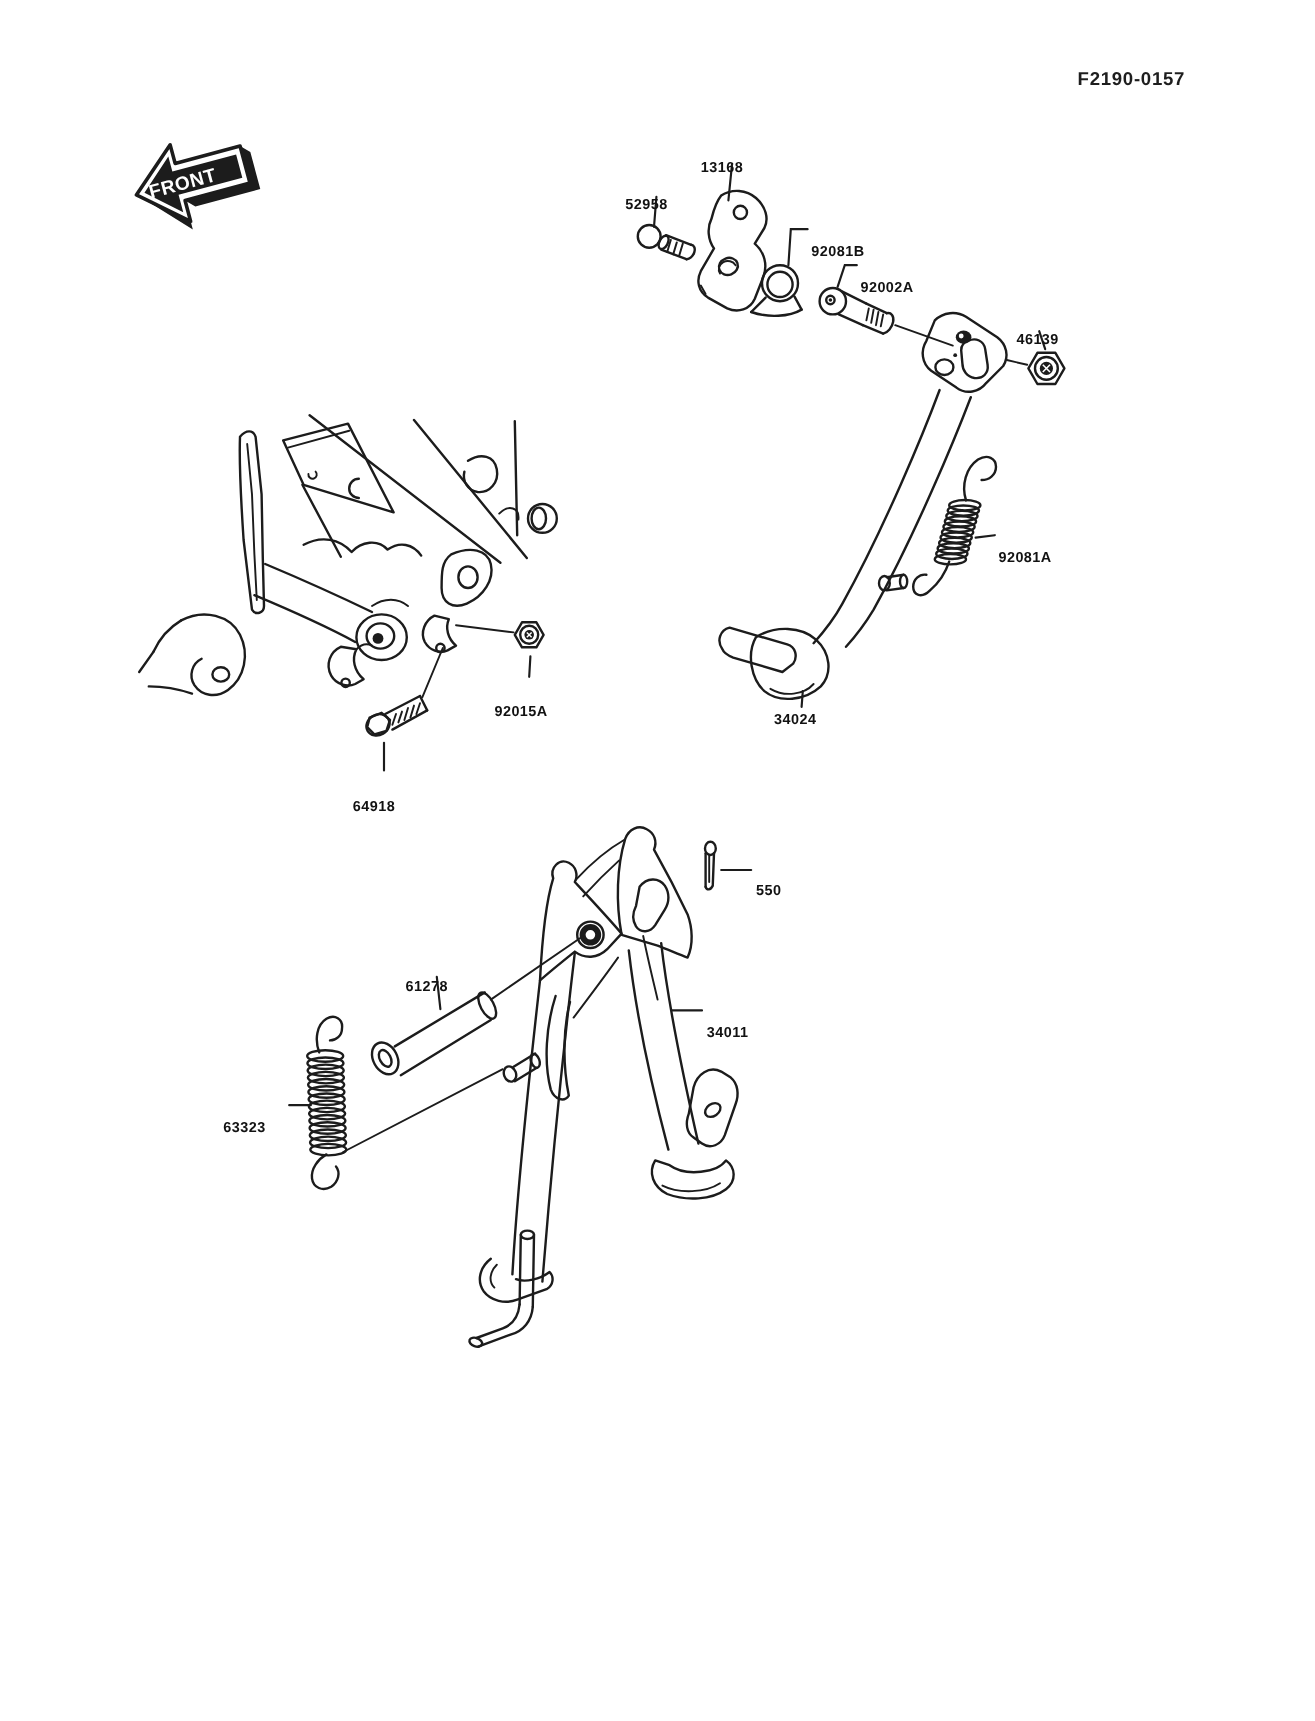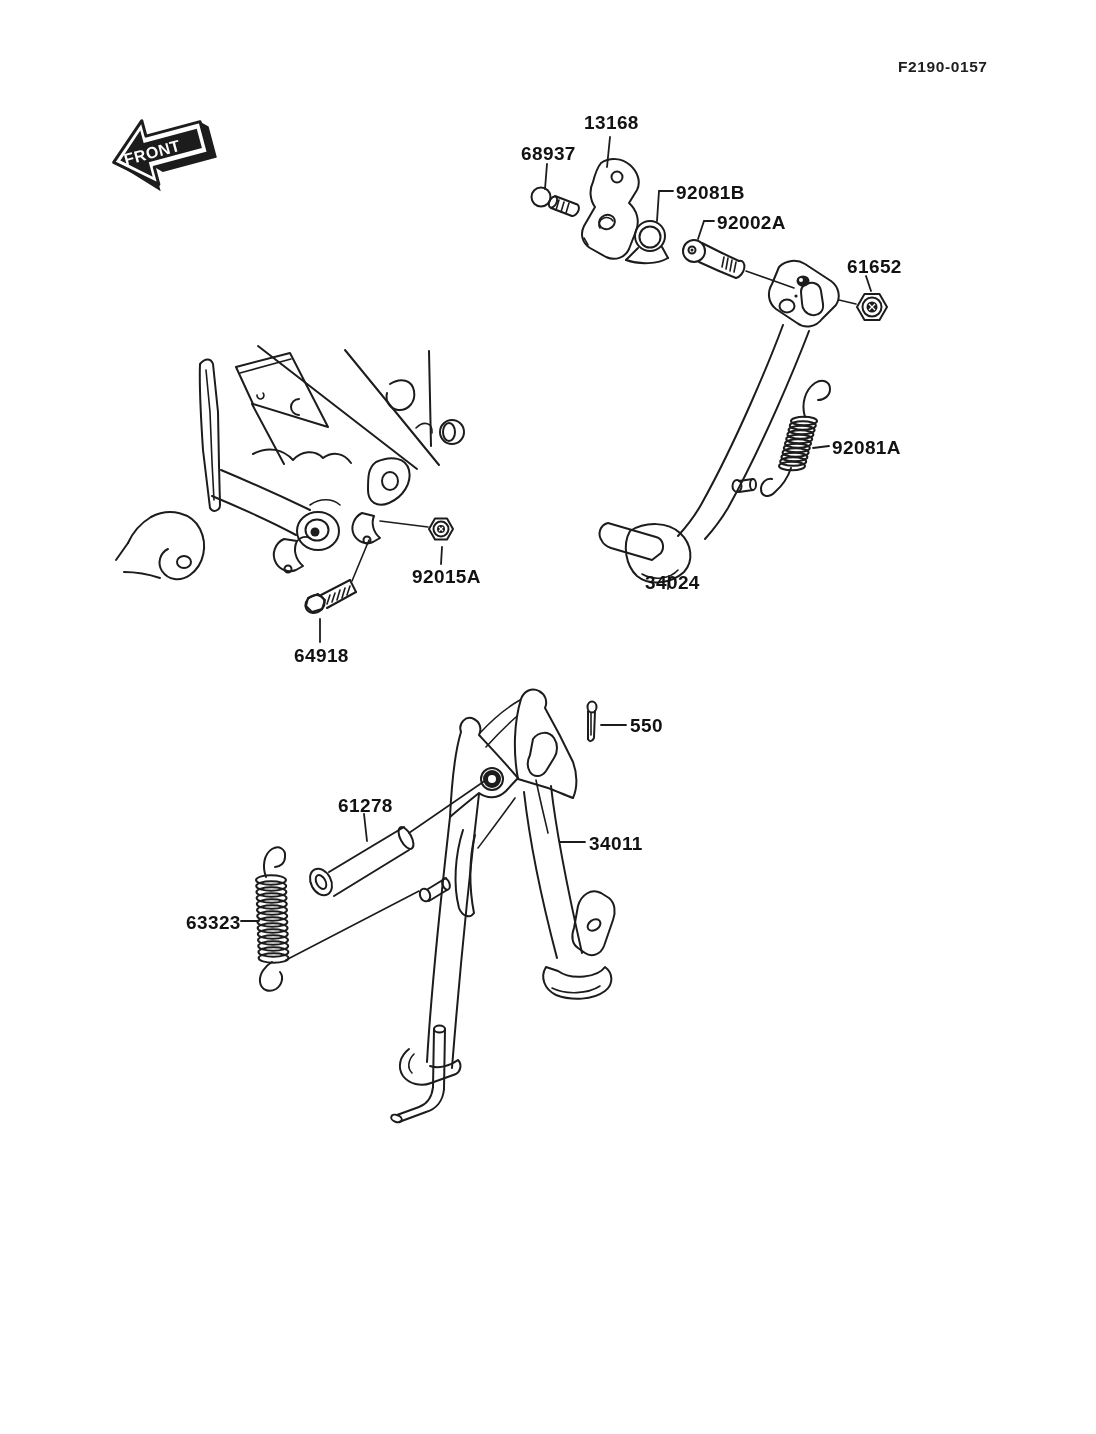--- a/index.html
+++ b/index.html
@@ -6,22 +6,22 @@
   .sheet{
     position:relative;width:1096px;height:1434px;background:#ffffff;
     font-family:"Liberation Sans",sans-serif;overflow:hidden;
   }
   .sheet svg{position:absolute;left:0;top:0;}
   .figcode{
     position:absolute;left:898px;top:58px;font-size:15.5px;font-weight:600;
     letter-spacing:.6px;color:#1e1e1e;white-space:nowrap;text-align:right;
   }
   .plabel{
-    position:absolute;font-size:19px;font-weight:700;letter-spacing:.4px;
-    color:#121212;white-space:nowrap;
+    position:absolute;font-size:12px;font-weight:700;letter-spacing:.4px;
+    color:#121212;white-space:nowrap;margin-top:20px;
   }
   .ink{stroke:#1c1c1c;fill:none;stroke-width:2;stroke-linecap:round;stroke-linejoin:round;}
   .thin{stroke:#1c1c1c;fill:none;stroke-width:1.6;stroke-linecap:round;}
   .leader{stroke:#1c1c1c;fill:none;stroke-width:1.8;stroke-linecap:round;}
   .fillink{fill:#1c1c1c;stroke:none;}
 </style>
 </head>
 <body>
 
 <div class="sheet">
@@ -257,24 +257,24 @@
     <path class="leader" d="M601,725 L626,725"></path>
     <path class="leader" d="M364,814 L367,841"></path>
     <path class="leader" d="M560,842 L585,842"></path>
     <path class="leader" d="M241,921 L259,921"></path>
   </g>
 </svg>
 
   <div class="figcode">F2190-0157</div>
 
   <div class="plabel" style="left:584px;top:112px">13168</div>
-  <div class="plabel" style="left:521px;top:143px">68937</div>
+  <div class="plabel" style="left:521px;top:143px">52958</div>
   <div class="plabel" style="left:676px;top:182px">92081B</div>
   <div class="plabel" style="left:717px;top:212px">92002A</div>
-  <div class="plabel" style="left:847px;top:256px">61652</div>
+  <div class="plabel" style="left:847px;top:256px">46139</div>
   <div class="plabel" style="left:832px;top:437px">92081A</div>
   <div class="plabel" style="left:645px;top:572px">34024</div>
   <div class="plabel" style="left:412px;top:566px">92015A</div>
   <div class="plabel" style="left:294px;top:645px">64918</div>
   <div class="plabel" style="left:630px;top:715px">550</div>
   <div class="plabel" style="left:338px;top:795px">61278</div>
   <div class="plabel" style="left:589px;top:833px">34011</div>
   <div class="plabel" style="left:186px;top:912px">63323</div>
 </div>
 

